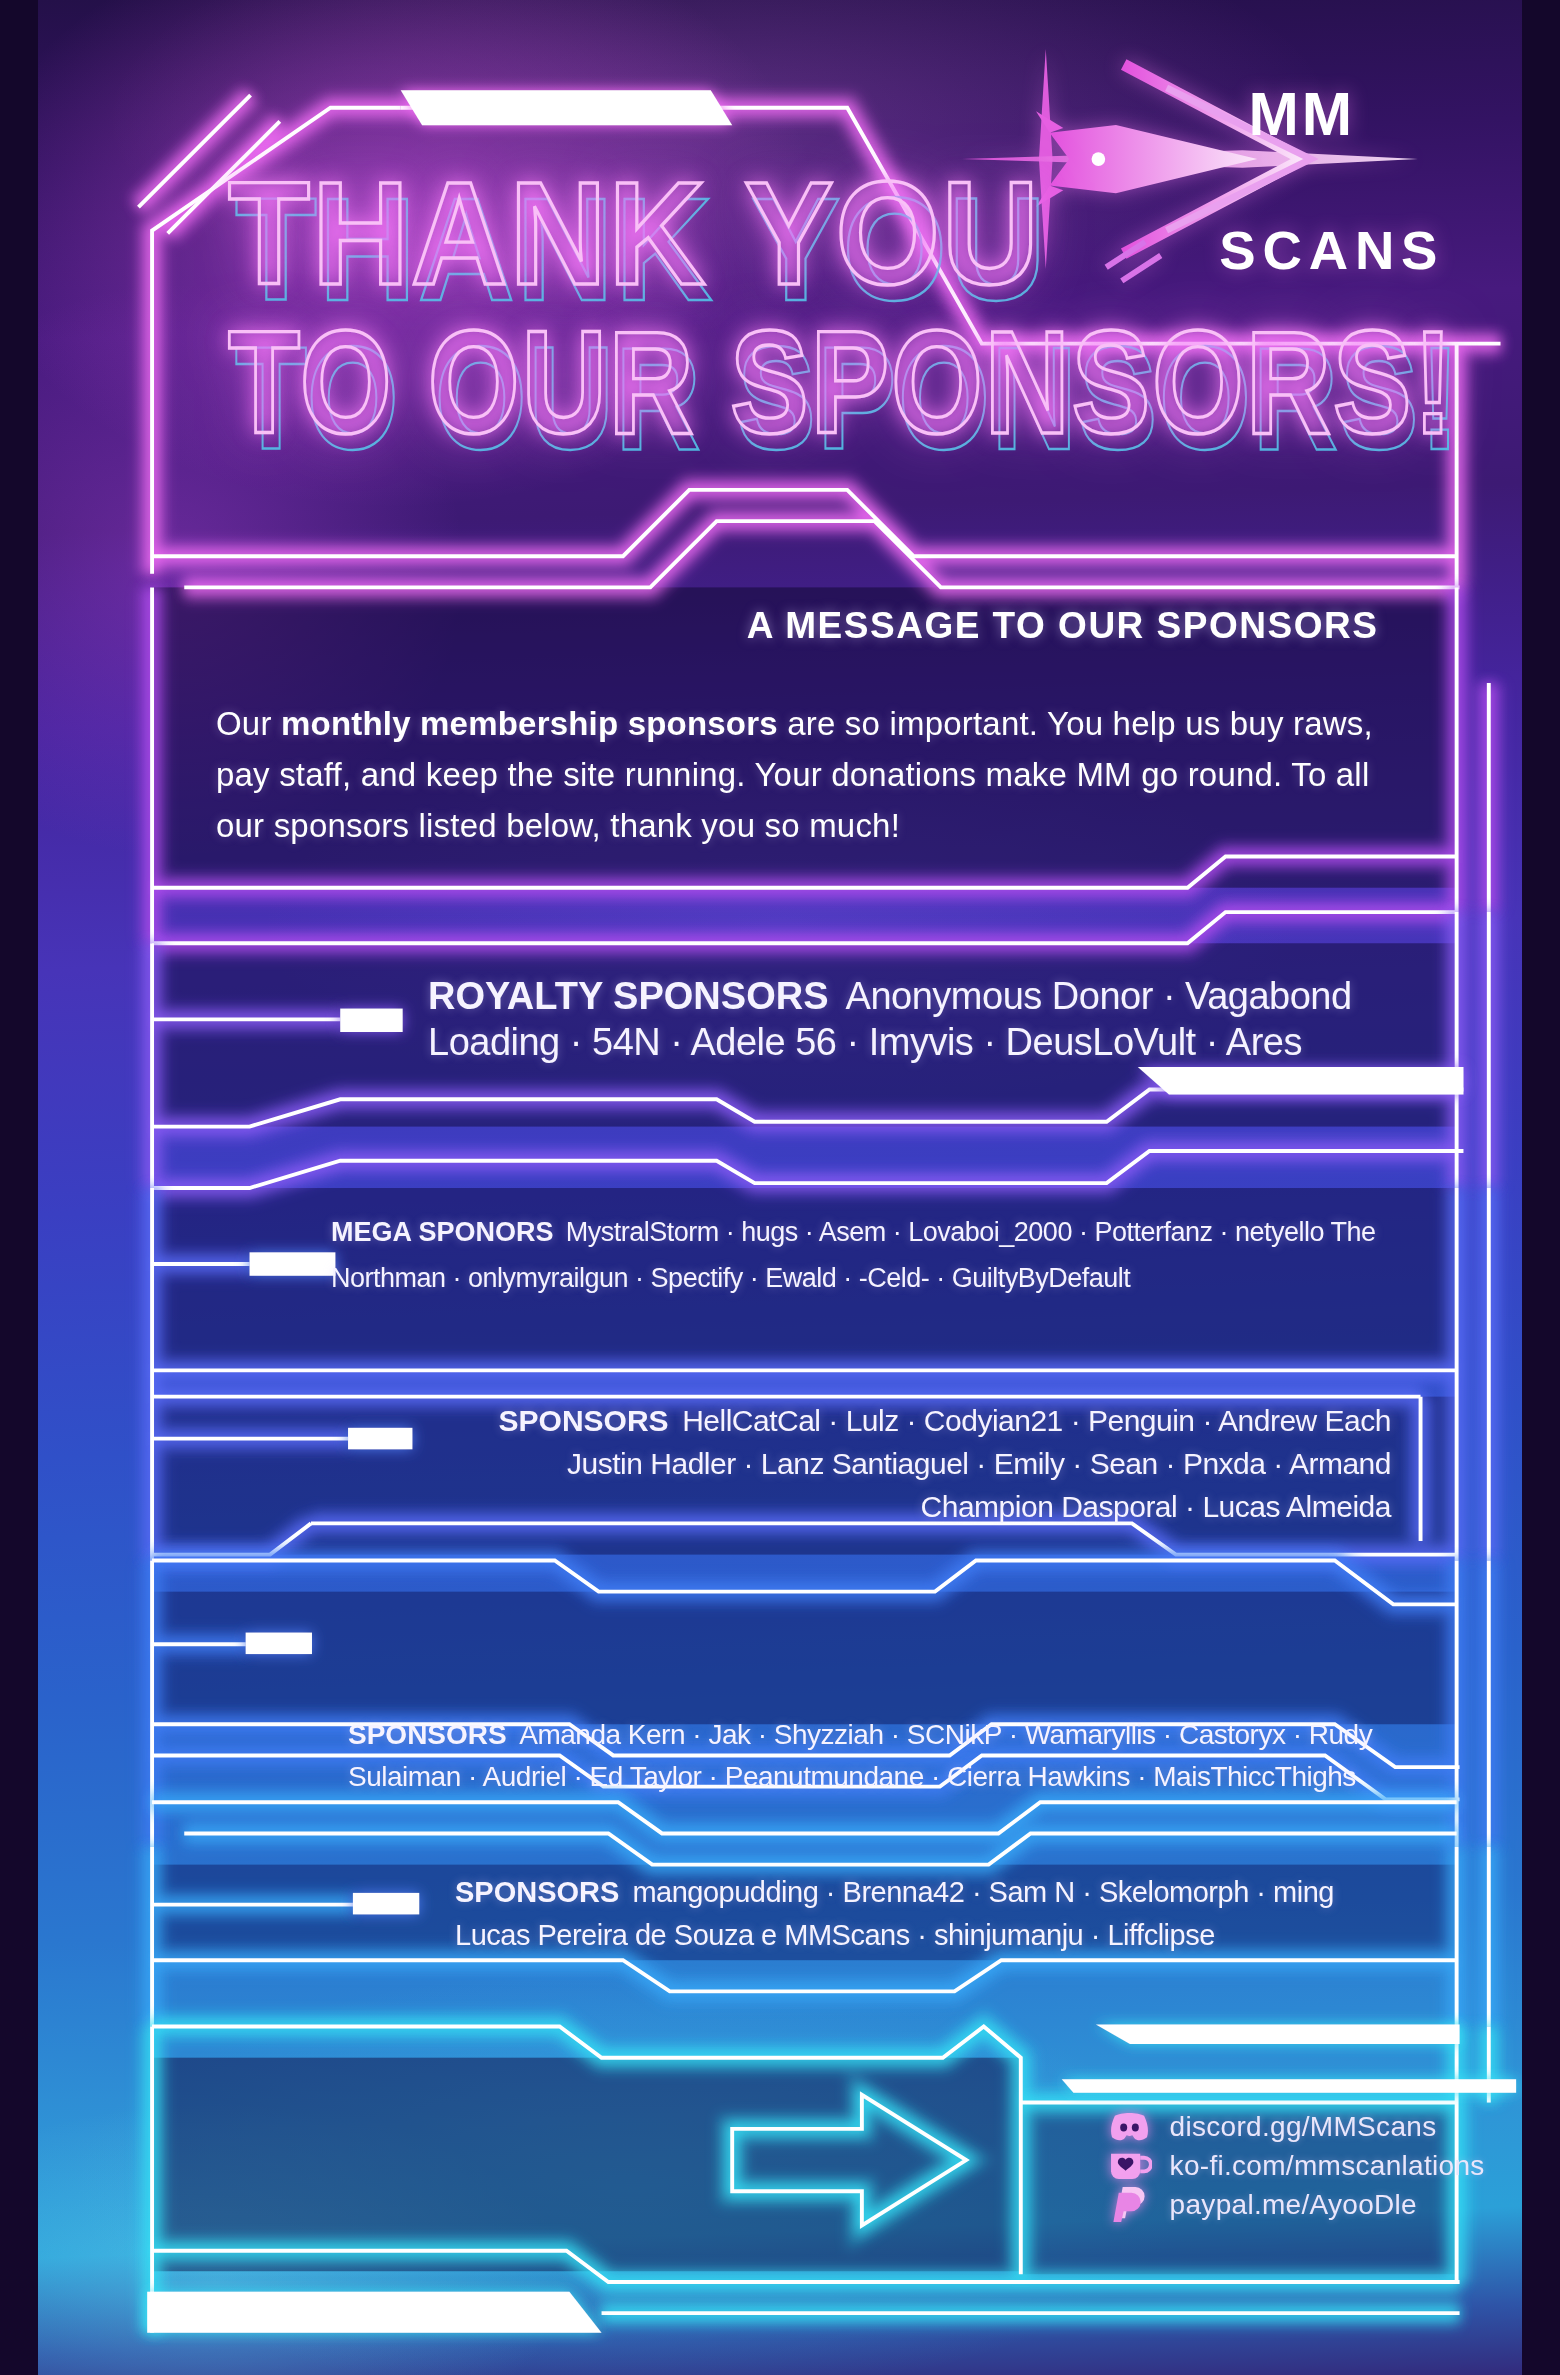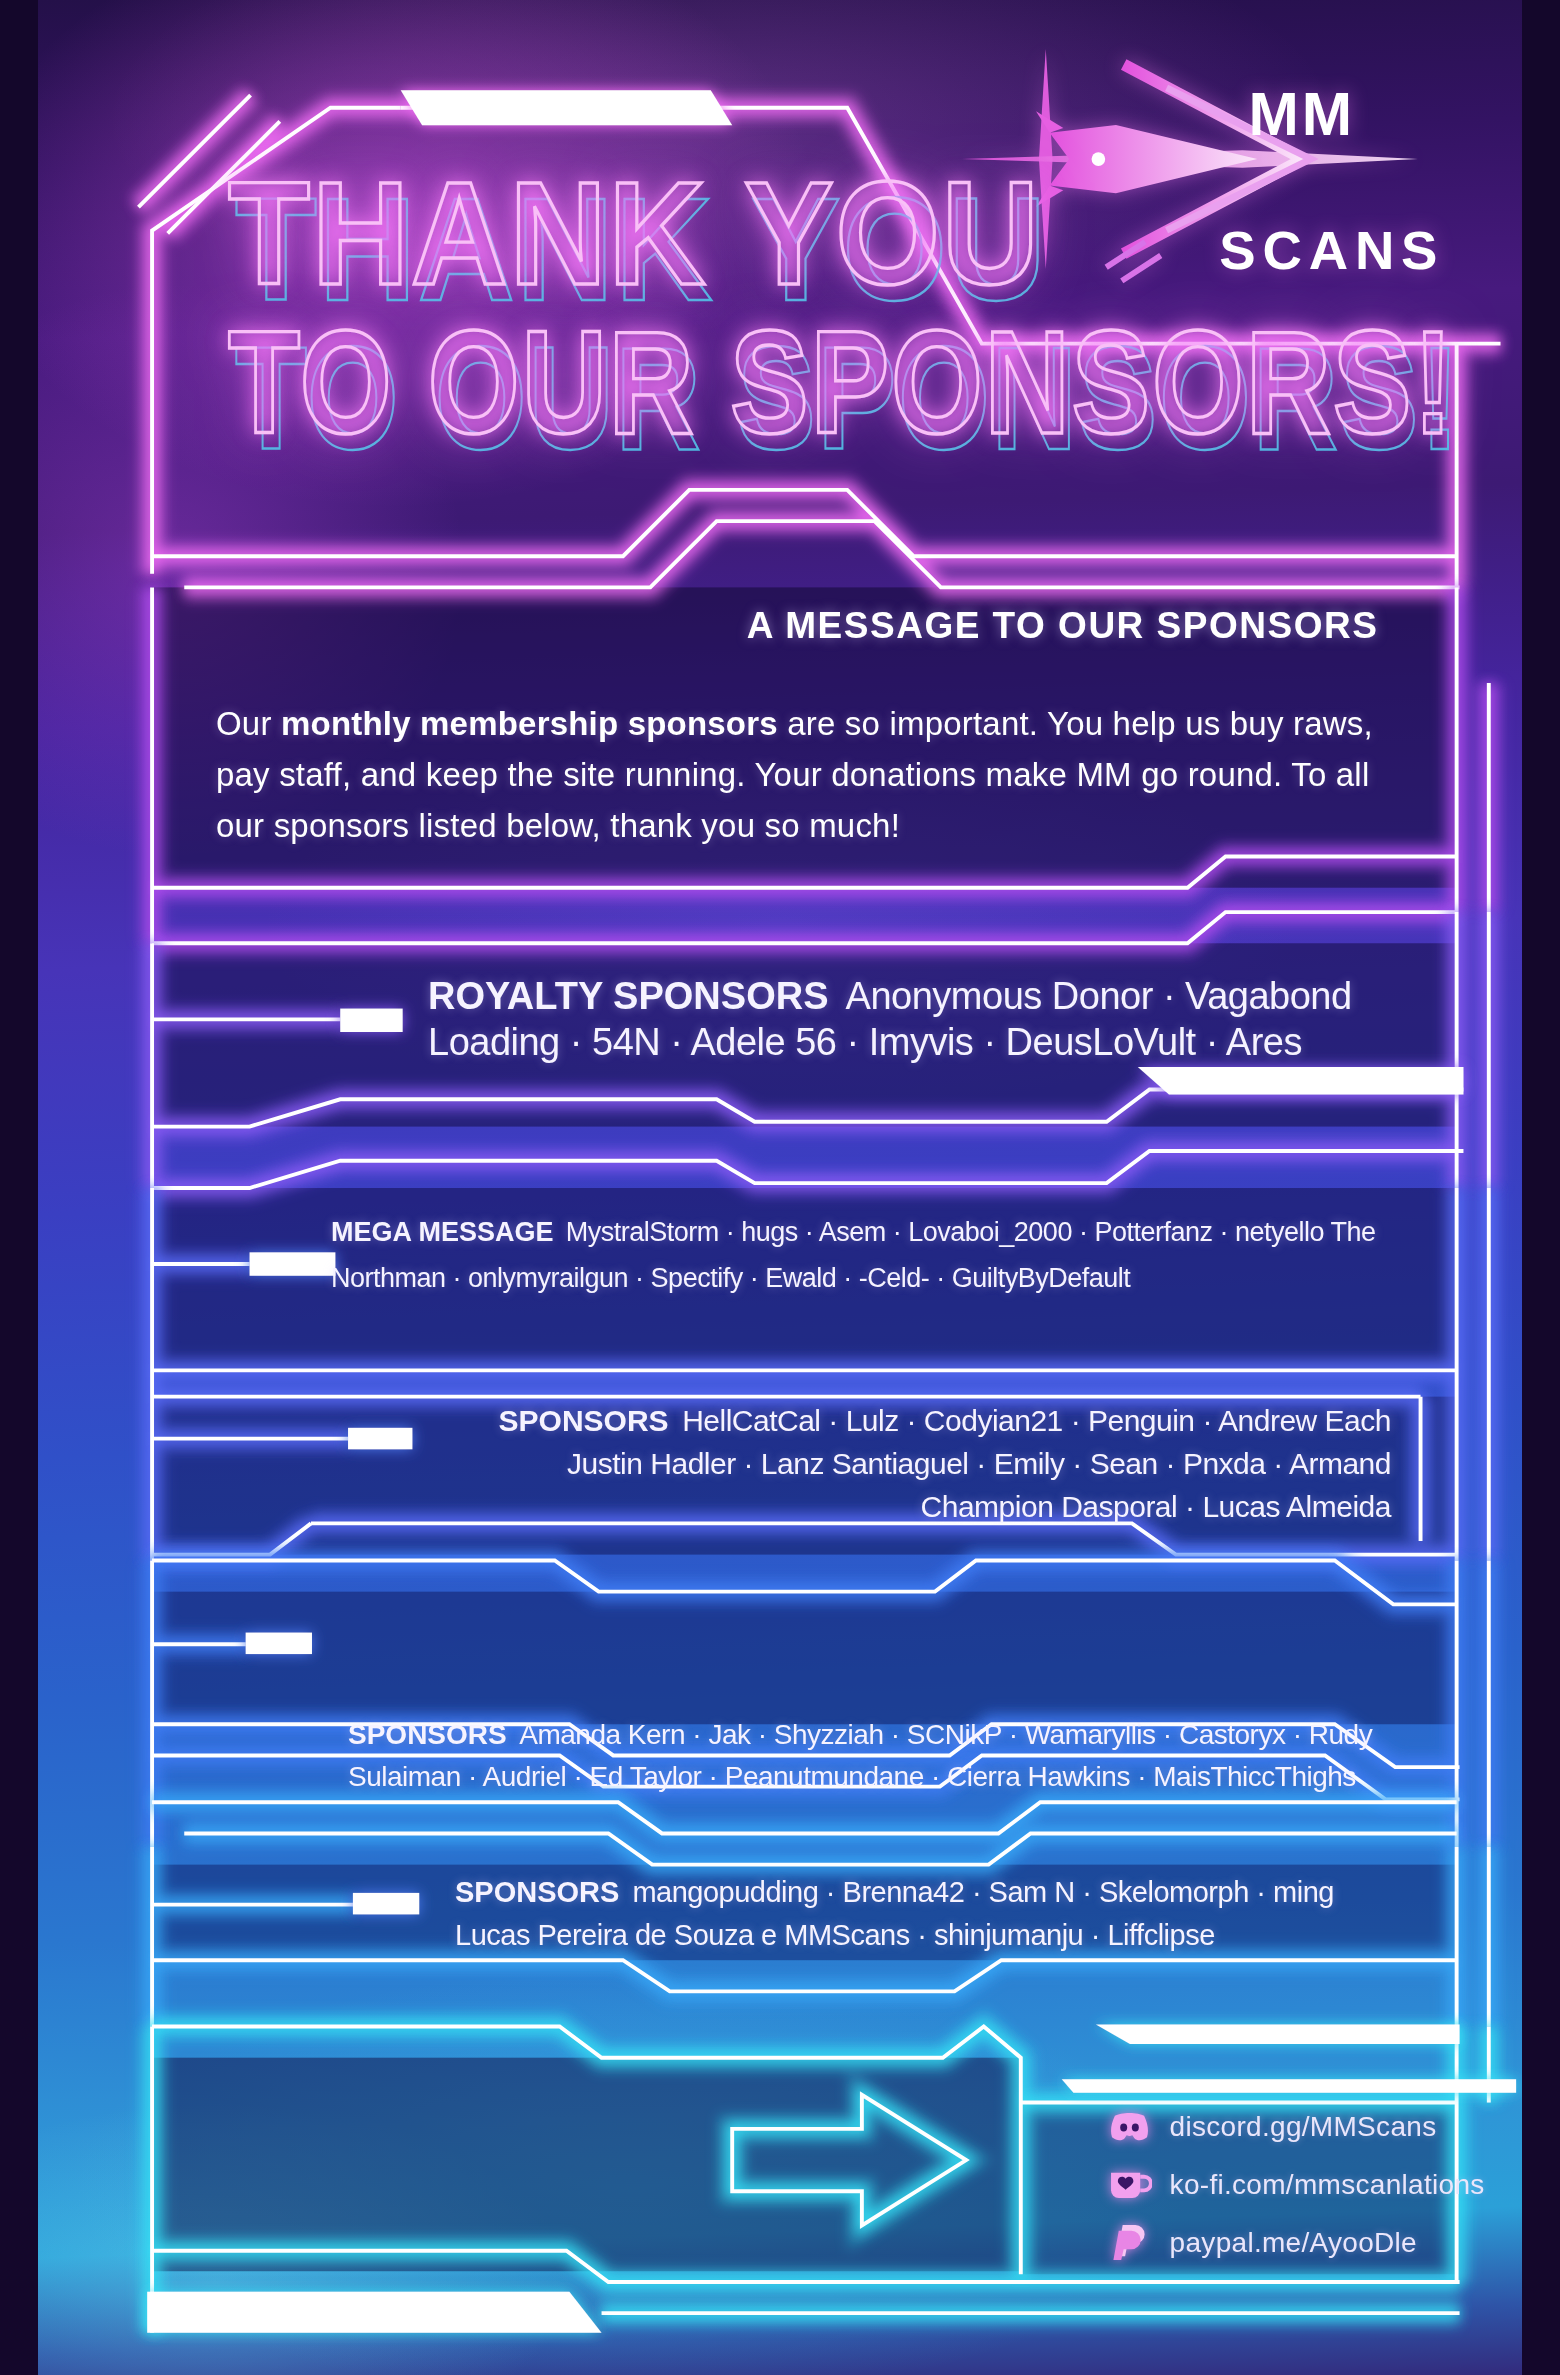--- a/index.html
+++ b/index.html
@@ -40,21 +40,21 @@
   .tier b{letter-spacing:0;margin-right:.45em;}
   #tier-royalty{left:390px;top:973px;width:926px;font-size:38px;line-height:46px;}
   #tier-mega{left:293px;top:1209px;width:1107px;font-size:27px;line-height:46px;}
   #tier-s1{left:417px;top:1399px;width:936px;font-size:30px;line-height:43px;text-align:right;}
   #tier-s2{left:310px;top:1714px;width:1122px;font-size:28px;line-height:42px;}
   #tier-s3{left:417px;top:1871px;width:917px;font-size:29px;line-height:43px;}
   
   #cta{position:absolute;left:137px;top:2122px;width:546px;text-align:center;color:#f2eeff;
     font-weight:bold;font-size:35px;line-height:43px;letter-spacing:1px;
     text-shadow:0 0 11.7px rgba(190,210,255,.55);}
-  #links{position:absolute;left:1069px;top:2108px;display:flex;flex-direction:column;gap:21px;}
+  #links{position:absolute;left:1069px;top:2108px;display:flex;flex-direction:column;gap:2px;}
   .linkrow{display:flex;align-items:center;gap:17.6px;height:37px;}
   .linkrow svg{filter:drop-shadow(0 0 5.9px rgba(242,140,240,.8));flex:0 0 auto;}
   .linktext{color:#eae6fb;font-size:28px;letter-spacing:0.3px;text-shadow:0 0 7.8px rgba(220,200,255,.4);}
   
   #logo{position:absolute;left:922px;top:37px;width:497px;height:249px;
     filter:drop-shadow(0 0 9.8px rgba(240,120,240,.45));}
   #logo text{font-family:"Liberation Sans","DejaVu Sans",sans-serif;font-weight:bold;fill:#ffffff;}
 </style>
 </head>
 <body>
@@ -226,21 +226,21 @@
   <div class="titleLine t-cyan tl1 off">THANK YOU</div>
   <div class="titleLine t-cyan tl2 off">TO OUR SPONSORS!</div>
   <div class="titleLine t-pink tl1">THANK YOU</div>
   <div class="titleLine t-pink tl2">TO OUR SPONSORS!</div>
 
   <div id="msg-heading">A MESSAGE TO OUR SPONSORS</div>
   <p id="msg-body"><span>Our </span><b>monthly membership sponsors</b><span> are so important. You help us buy raws, pay staff, and keep the site running. Your donations make MM go round. To all our sponsors listed below, thank you so much!</span></p>
 
   <p class="tier" id="tier-royalty"><b>ROYALTY SPONSORS</b><span>Anonymous Donor · Vagabond Loading · 54N · Adele 56 · Imyvis · DeusLoVult · Ares</span></p>
 
-  <p class="tier" id="tier-mega"><b>MEGA MESSAGE</b><span>MystralStorm · hugs · Asem · Lovaboi_2000 · Potterfanz · netyello The Northman · onlymyrailgun · Spectify · Ewald · -Celd- · GuiltyByDefault</span></p>
+  <p class="tier" id="tier-mega"><b>MEGA SPONORS</b><span>MystralStorm · hugs · Asem · Lovaboi_2000 · Potterfanz · netyello The Northman · onlymyrailgun · Spectify · Ewald · -Celd- · GuiltyByDefault</span></p>
 
   <p class="tier" id="tier-s1"><b>SPONSORS</b><span>HellCatCal · Lulz · Codyian21 · Penguin · Andrew Each Justin Hadler · Lanz Santiaguel · Emily · Sean · Pnxda · Armand Champion Dasporal · Lucas Almeida</span></p>
 
   <p class="tier" id="tier-s2"><b>SPONSORS</b><span>Amanda Kern · Jak · Shyzziah · SCNikP · Wamaryllis · Castoryx · Rudy Sulaiman · Audriel · Ed Taylor · Peanutmundane · Cierra Hawkins · MaisThiccThighs</span></p>
 
   <p class="tier" id="tier-s3"><b>SPONSORS</b><span>mangopudding · Brenna42 · Sam N · Skelomorph · ming Lucas Pereira de Souza e MMScans · shinjumanju · Liffclipse</span></p>
 
   <div id="cta">
   </div>
 

